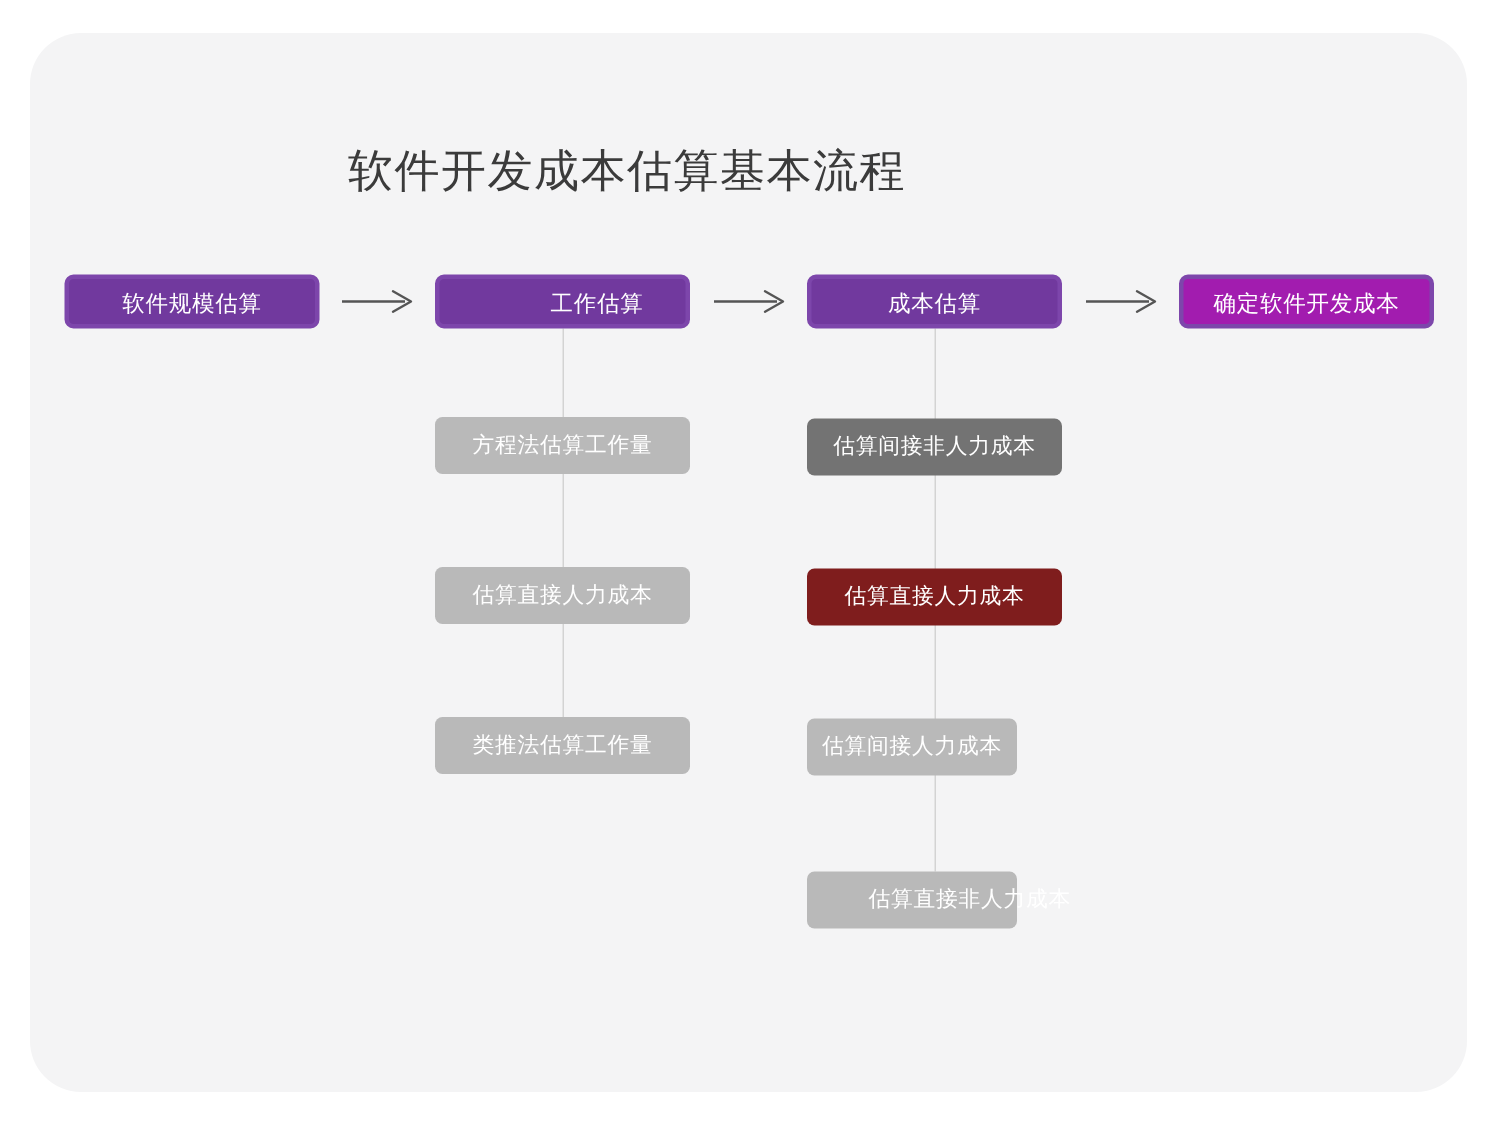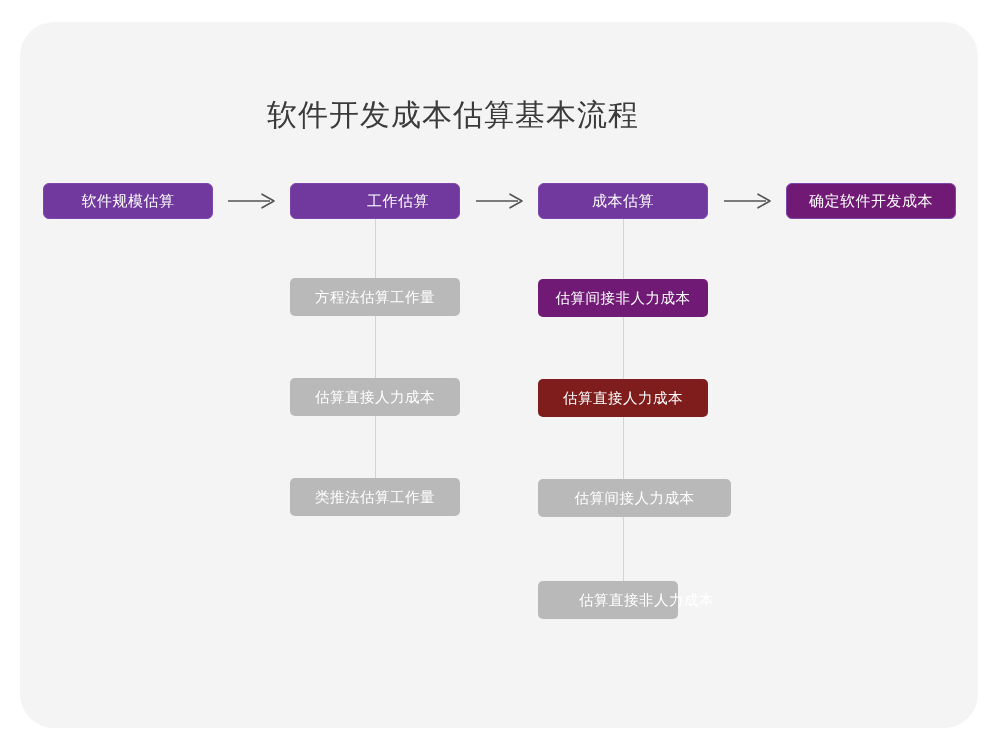--- a/index.html
+++ b/index.html
@@ -35,39 +35,38 @@
     left: 0;
     top: 93px;
     width: 836px;
     text-align: center;
     font-size: 30px;
     line-height: 44px;
     font-weight: 400;
     color: #3b3b3b;
     letter-spacing: 1px;
     white-space: nowrap;
-    margin-left: 35px;
   }
 
   
   .stage {
     position: absolute;
     left: 0;
     top: 0;
     width: 1000px;
     height: 750px;
   }
 
   
   .node-primary {
     position: absolute;
     height: 36px;
     box-sizing: border-box;
     background: #71399e;
-    border: 1px solid #fca5a5;
+    border: 3px solid #fca5a5;
     border-radius: 6px;
     color: #ffffff;
     font-size: 15px;
     line-height: 34px;
     text-align: center;
     white-space: nowrap;
     letter-spacing: 0.5px;
     z-index: 3;
   }
 
@@ -113,21 +112,21 @@
 
   <div class="diagram-title">软件开发成本估算基本流程</div>
 
   <div class="stage" id="stage">
 
   <div class="connector" style="left: 375px; top: 219px; height: 259px; background: rgb(211, 211, 211);"></div>
       <div class="connector" style="left: 623px; top: 219px; height: 362px; background: rgb(211, 211, 211);"></div>
       <div class="node-primary" style="left: 43px; top: 183px; width: 170px; background: rgb(113, 57, 158); border-color: rgb(125, 70, 171); color: rgb(255, 255, 255);">软件规模估算</div>
       <div class="node-primary" style="left: 290px; top: 183px; width: 170px; background: rgb(113, 57, 158); border-color: rgb(125, 70, 171); color: rgb(255, 255, 255); padding-left: 46px;">工作估算</div>
       <div class="node-primary" style="left: 538px; top: 183px; width: 170px; background: rgb(113, 57, 158); border-color: rgb(125, 70, 171); color: rgb(255, 255, 255); text-align: center;">成本估算</div>
-      <div class="node-primary" style="left: 786px; top: 183px; width: 170px; background: #701a75; border-color: rgb(125, 70, 171); color: rgb(255, 255, 255);">确定软件开发成本</div>
+      <div class="node-primary" style="left: 786px; top: 183px; width: 170px; background: #a21caf; border-color: rgb(125, 70, 171); color: rgb(255, 255, 255);">确定软件开发成本</div>
       <div class="arrow" style="left: 226px; top: 188px;">
         <svg width="52" height="26" viewBox="0 0 52 26" xmlns="http://www.w3.org/2000/svg">
           <line x1="2" y1="13" x2="44" y2="13" stroke="#555555" stroke-width="1.6"></line>
           <polyline points="36,6.2 48,13 36,19.8" fill="none" stroke="#555555" stroke-width="1.6" stroke-linecap="round" stroke-linejoin="round"></polyline>
         </svg>
       </div>
       <div class="arrow" style="left: 474px; top: 188px;">
         <svg width="52" height="26" viewBox="0 0 52 26" xmlns="http://www.w3.org/2000/svg">
           <line x1="2" y1="13" x2="44" y2="13" stroke="#555555" stroke-width="1.6"></line>
           <polyline points="36,6.2 48,13 36,19.8" fill="none" stroke="#555555" stroke-width="1.6" stroke-linecap="round" stroke-linejoin="round"></polyline>
@@ -135,19 +134,19 @@
       </div>
       <div class="arrow" style="left: 722px; top: 188px;">
         <svg width="52" height="26" viewBox="0 0 52 26" xmlns="http://www.w3.org/2000/svg">
           <line x1="2" y1="13" x2="44" y2="13" stroke="#555555" stroke-width="1.6"></line>
           <polyline points="36,6.2 48,13 36,19.8" fill="none" stroke="#555555" stroke-width="1.6" stroke-linecap="round" stroke-linejoin="round"></polyline>
         </svg>
       </div>
       <div class="node-secondary" style="left: 290px; top: 278px; width: 170px; background: rgb(185, 185, 185); color: rgb(255, 255, 255);">方程法估算工作量</div>
       <div class="node-secondary" style="left: 290px; top: 378px; width: 170px; background: rgb(185, 185, 185); color: rgb(255, 255, 255);">估算直接人力成本</div>
       <div class="node-secondary" style="left: 290px; top: 478px; width: 170px; background: rgb(185, 185, 185); color: rgb(255, 255, 255); font-family: Liberation Serif, serif;">类推法估算工作量</div>
-      <div class="node-secondary" style="left: 538px; top: 279px; width: 170px; background: #701a75; color: rgb(255, 255, 255);">估算间接非人力成本</div>
+      <div class="node-secondary" style="left: 538px; top: 279px; width: 170px; background: #737373; color: rgb(255, 255, 255);">估算间接非人力成本</div>
       <div class="node-secondary" style="left: 538px; top: 379px; width: 170px; background: #7f1d1d; color: rgb(255, 255, 255);">估算直接人力成本</div>
-      <div class="node-secondary" style="left: 538px; top: 479px; width: 193px; background: rgb(185, 185, 185); color: rgb(255, 255, 255);">估算间接人力成本</div>
+      <div class="node-secondary" style="left: 538px; top: 479px; width: 140px; background: rgb(185, 185, 185); color: rgb(255, 255, 255);">估算间接人力成本</div>
       <div class="node-secondary" style="left: 538px; top: 581px; width: 140px; background: rgb(185, 185, 185); color: rgb(255, 255, 255); padding-left: 41px;">估算直接非人力成本</div>
     </div>
 
 </div>
 
 </body></html>

